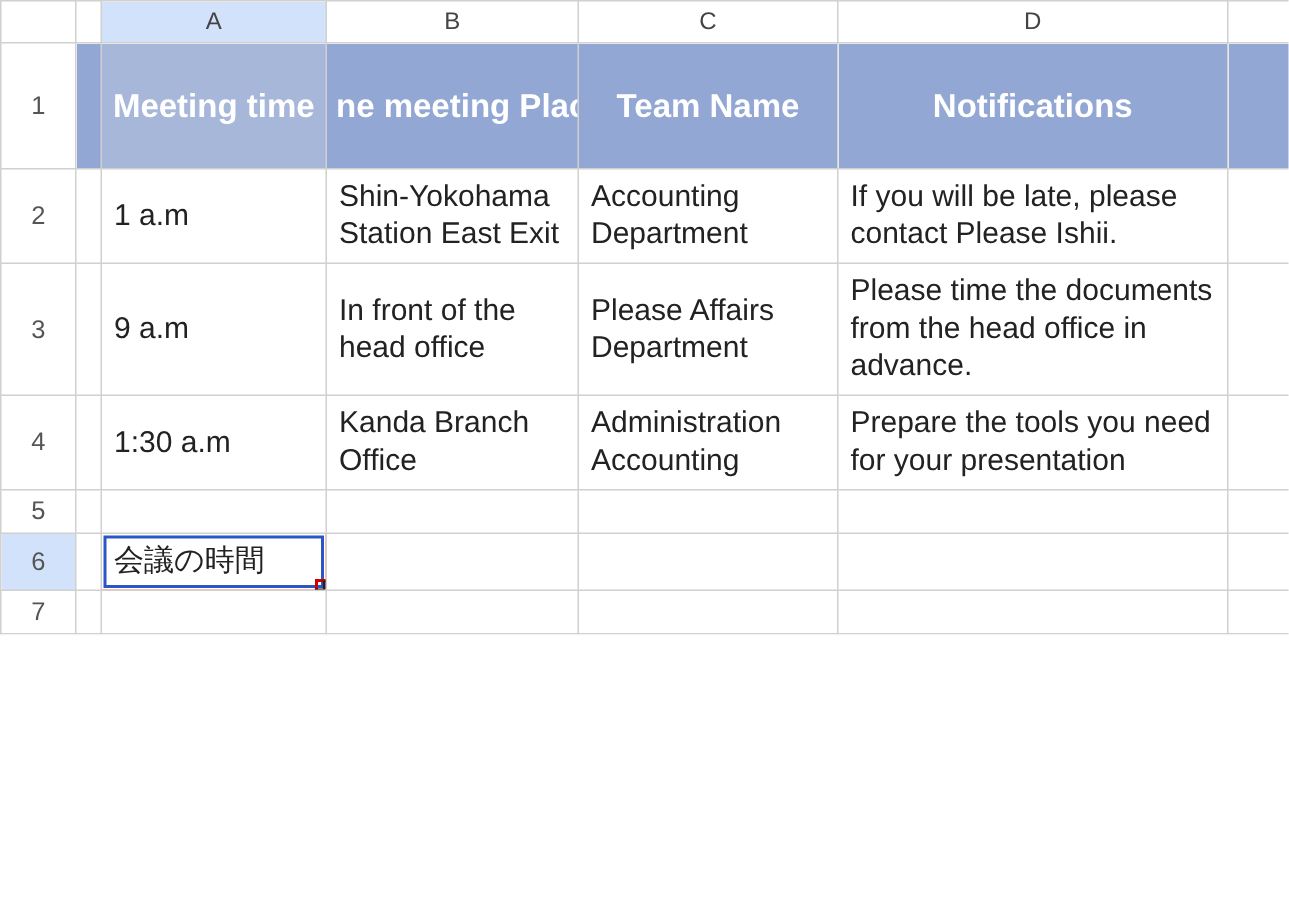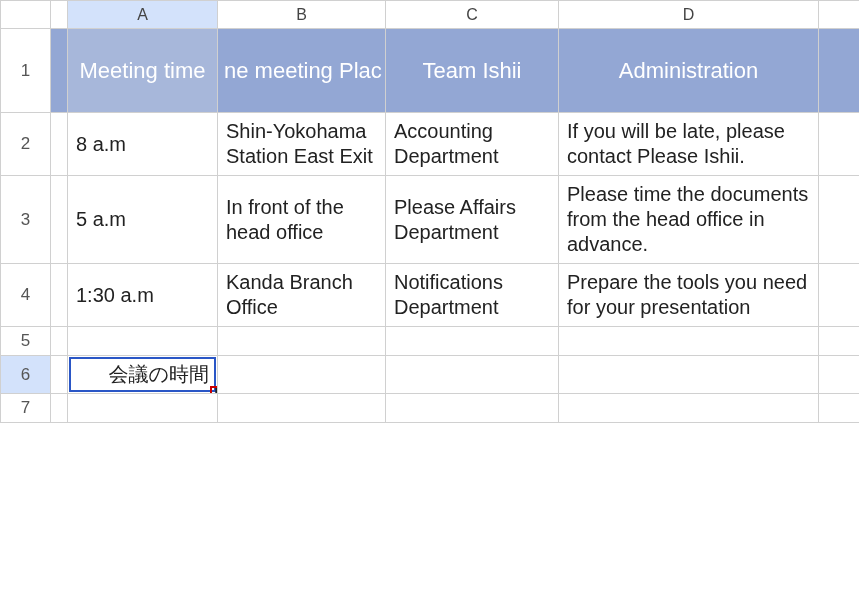--- a/index.html
+++ b/index.html
@@ -56,21 +56,21 @@
     .col-b { width: 168px; min-width: 168px; max-width: 168px; }
     .col-c { width: 173px; min-width: 173px; max-width: 173px; }
     .col-d { width: 260px; min-width: 260px; max-width: 260px; }
     .col-e { width: 50px; min-width: 50px; } 
 
     .header-data-row .cell {
       background: #93a7d4;
       color: #fff;
       font-size: 22px;
       text-align: center;
-      font-weight: normal;
+      font-weight: bold;
       height: 84px;
       vertical-align: middle;
     }
     .header-data-row .cell.col-a {
       background: #a7b7da;
       white-space: normal;
     }
     .header-data-row .row-header {
       background: #fff;
       color: #555;
@@ -111,21 +111,20 @@
     
     .row6 .row-header {
       background: #d3e2fb;
     }
 
     
     .col-edge { width: 8px; min-width: 8px; padding:0; }
 
     .sel-cell {
       position: relative;
-      text-align: right;
     }
     .sel-box {
       position: absolute;
       left: -2px;
       top: -2px;
       right: -2px;
       bottom: -2px;
       border: 2px solid #c00;
       pointer-events: none;
     }
@@ -196,51 +195,51 @@
     <div class="cell col-c">C</div>
     <div class="cell col-d">D</div>
     <div class="cell col-e"></div>
   </div>
 
   <div class="row header-data-row">
     <div class="cell row-header">1</div>
     <div class="cell col-edge"></div>
     <div class="cell col-a">Meeting time</div>
     <div class="cell col-b"><span class="data-b-inner">ne meeting Plac</span></div>
-    <div class="cell col-c">Team Ishii</div>
-    <div class="cell col-d">Administration</div>
+    <div class="cell col-c">Team Name</div>
+    <div class="cell col-d">Notifications</div>
     <div class="cell col-e"></div>
   </div>
 
   <div class="row data-row">
     <div class="cell row-header">2</div>
     <div class="cell col-edge"></div>
-    <div class="cell col-a">8 a.m</div>
+    <div class="cell col-a">1 a.m</div>
     <div class="cell col-b">Shin-Yokohama Station East Exit</div>
     <div class="cell col-c">Accounting Department</div>
     <div class="cell col-d">If you will be late, please contact Please Ishii.</div>
     <div class="cell col-e"></div>
   </div>
 
   <div class="row data-row">
     <div class="cell row-header">3</div>
     <div class="cell col-edge"></div>
-    <div class="cell col-a">5 a.m</div>
+    <div class="cell col-a">9 a.m</div>
     <div class="cell col-b">In front of the head office</div>
     <div class="cell col-c">Please Affairs Department</div>
     <div class="cell col-d">Please time the documents from the head office in advance.</div>
     <div class="cell col-e"></div>
   </div>
 
   <div class="row data-row">
     <div class="cell row-header">4</div>
     <div class="cell col-edge"></div>
     <div class="cell col-a">1:30 a.m</div>
     <div class="cell col-b">Kanda Branch Office</div>
-    <div class="cell col-c">Notifications Department</div>
+    <div class="cell col-c">Administration Accounting</div>
     <div class="cell col-d">Prepare the tools you need for your presentation</div>
     <div class="cell col-e"></div>
   </div>
 
   <div class="row empty-row">
     <div class="cell row-header">5</div>
     <div class="cell col-edge"></div>
     <div class="cell col-a"></div>
     <div class="cell col-b"></div>
     <div class="cell col-c"></div>

